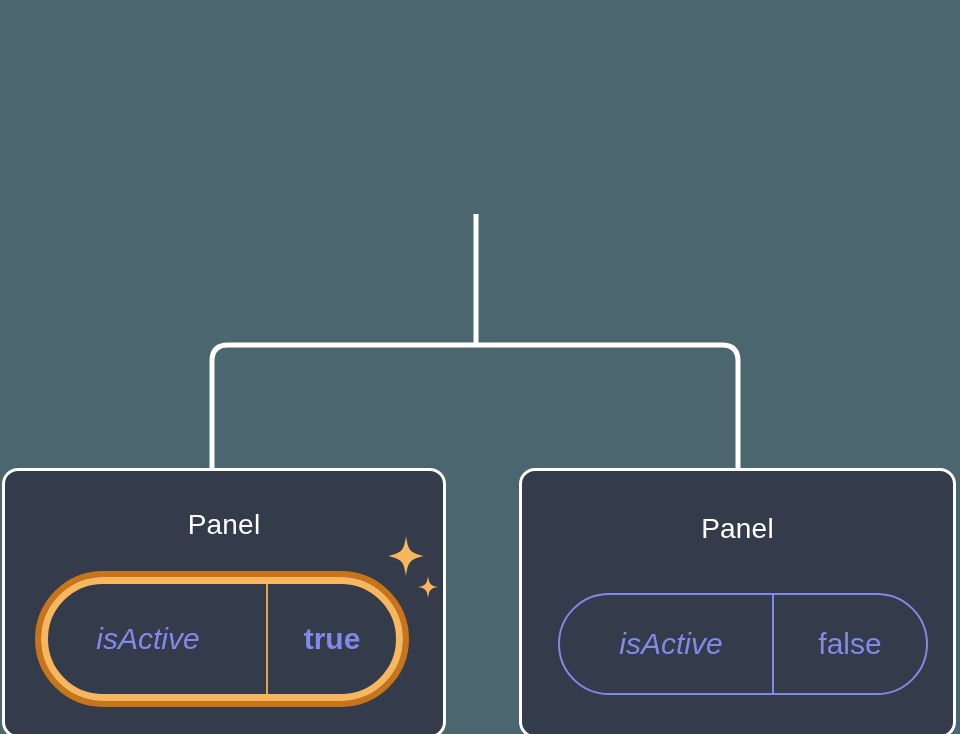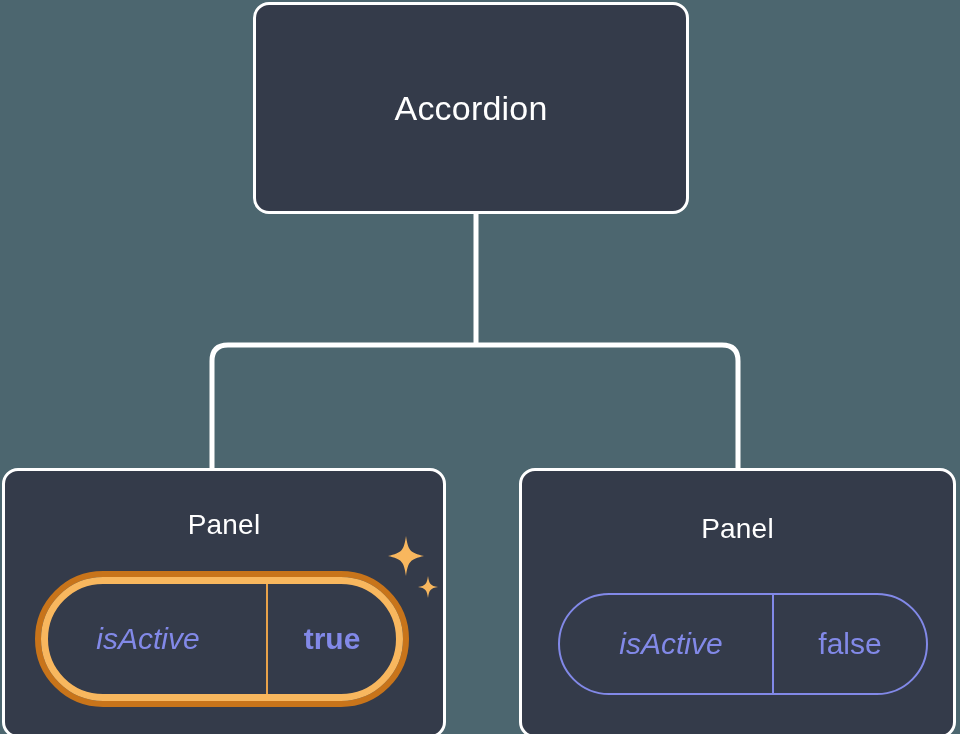--- a/index.html
+++ b/index.html
@@ -184,23 +184,20 @@
 <div id="canvas">
 
   <svg id="edges" viewBox="0 0 960 734" width="960" height="734">
 
     <path d="M 476 214 L 476 345" fill="none" stroke="#ffffff" stroke-width="5" stroke-linecap="butt"></path>
 
     <path d="M 476 345 L 228 345 Q 212 345 212 361 L 212 470" fill="none" stroke="#ffffff" stroke-width="5" stroke-linecap="butt" stroke-linejoin="round"></path>
     <path d="M 476 345 L 722 345 Q 738 345 738 361 L 738 470" fill="none" stroke="#ffffff" stroke-width="5" stroke-linecap="butt" stroke-linejoin="round"></path>
   </svg>
 
-  <div class="node" id="node-accordion">
-    <div class="node-title">Accordion</div>
-  </div>
 
   <div class="node panel-node" id="node-panel-0">
     <div class="node-title">Panel</div>
 
     <div class="pill-wrap" id="pill-0">
       <div class="pill-highlight-outer">
         <div class="pill-highlight-inner">
           <div class="pill-key">isActive</div>
           <div class="pill-val">true</div>
         </div>

